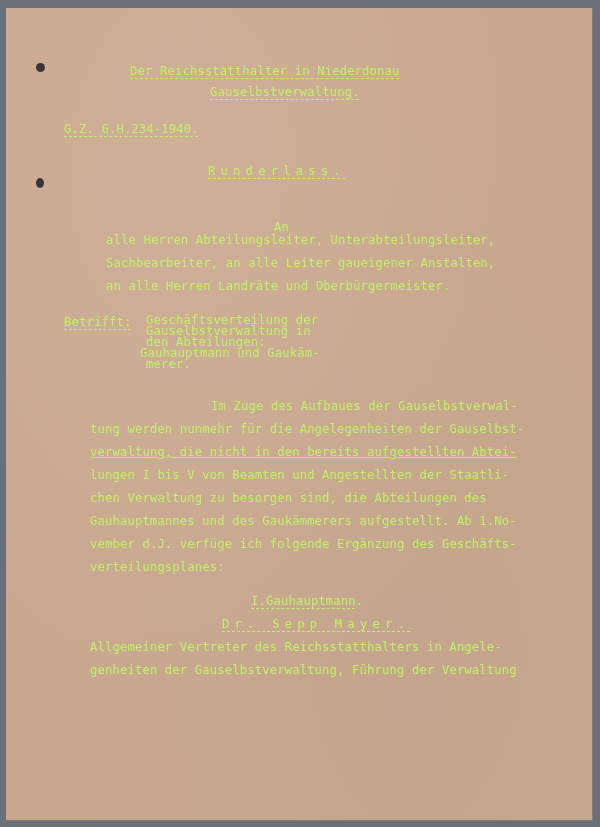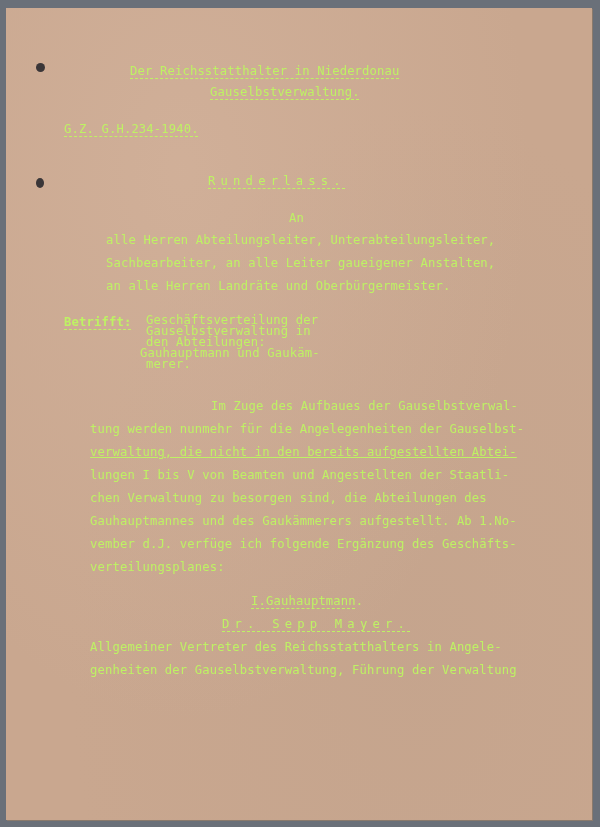--- a/index.html
+++ b/index.html
@@ -20,28 +20,28 @@
 <div class="paper"></div>
 
 <div class="hole" style="left:36px;top:63px;"></div>
 <div class="hole" style="left:36px;top:178px;width:8px;height:10px;"></div>
 
 <div class="t u" style="left:130px;top:64px;">Der Reichsstatthalter in Niederdonau</div>
 <div class="t u" style="left:210px;top:85px;">Gauselbstverwaltung.</div>
 
 <div class="t u" style="left:64px;top:122px;">G.Z. G.H.234-1940.</div>
 
-<div class="t u sp" style="left:208px;top:174px;">Runderlass.</div>
+<div class="t u sp" style="left:208px;top:164px;">Runderlass.</div>
 
-<div class="t" style="left:274px;top:211px;margin-left:15px;">An</div>
+<div class="t" style="left:274px;top:220px;">An</div>
 <div class="t" style="left:106px;top:233px;">alle Herren Abteilungsleiter, Unterabteilungsleiter,</div>
 <div class="t" style="left:106px;top:256px;">Sachbearbeiter, an alle Leiter gaueigener Anstalten,</div>
 <div class="t" style="left:106px;top:279px;">an alle Herren Landräte und Oberbürgermeister.</div>
 
-<div class="t u" style="left:64px;top:315px;font-weight:bold;">Betrifft:</div>
+<div class="t u" style="left:64px;top:315px;">Betrifft:</div>
 <div class="t subj" style="left:146px;top:315px;">Geschäftsverteilung der</div>
 <div class="t subj" style="left:146px;top:326px;">Gauselbstverwaltung in</div>
 <div class="t subj" style="left:146px;top:337px;">den Abteilungen:</div>
 <div class="t subj" style="left:140px;top:348px;">Gauhauptmann und Gaukäm-</div>
 <div class="t subj" style="left:146px;top:359px;">merer.</div>
 
 <div class="t" style="left:211px;top:399px;">Im Zuge des Aufbaues der Gauselbstverwal-</div>
 <div class="t" style="left:90px;top:422px;">tung werden nunmehr für die Angelegenheiten der Gauselbst-</div>
 <div class="t" style="left:90px;top:445px;text-decoration:underline;">verwaltung, die nicht in den bereits aufgestellten Abtei-</div>
 <div class="t" style="left:90px;top:468px;">lungen I bis V von Beamten und Angestellten der Staatli-</div>

